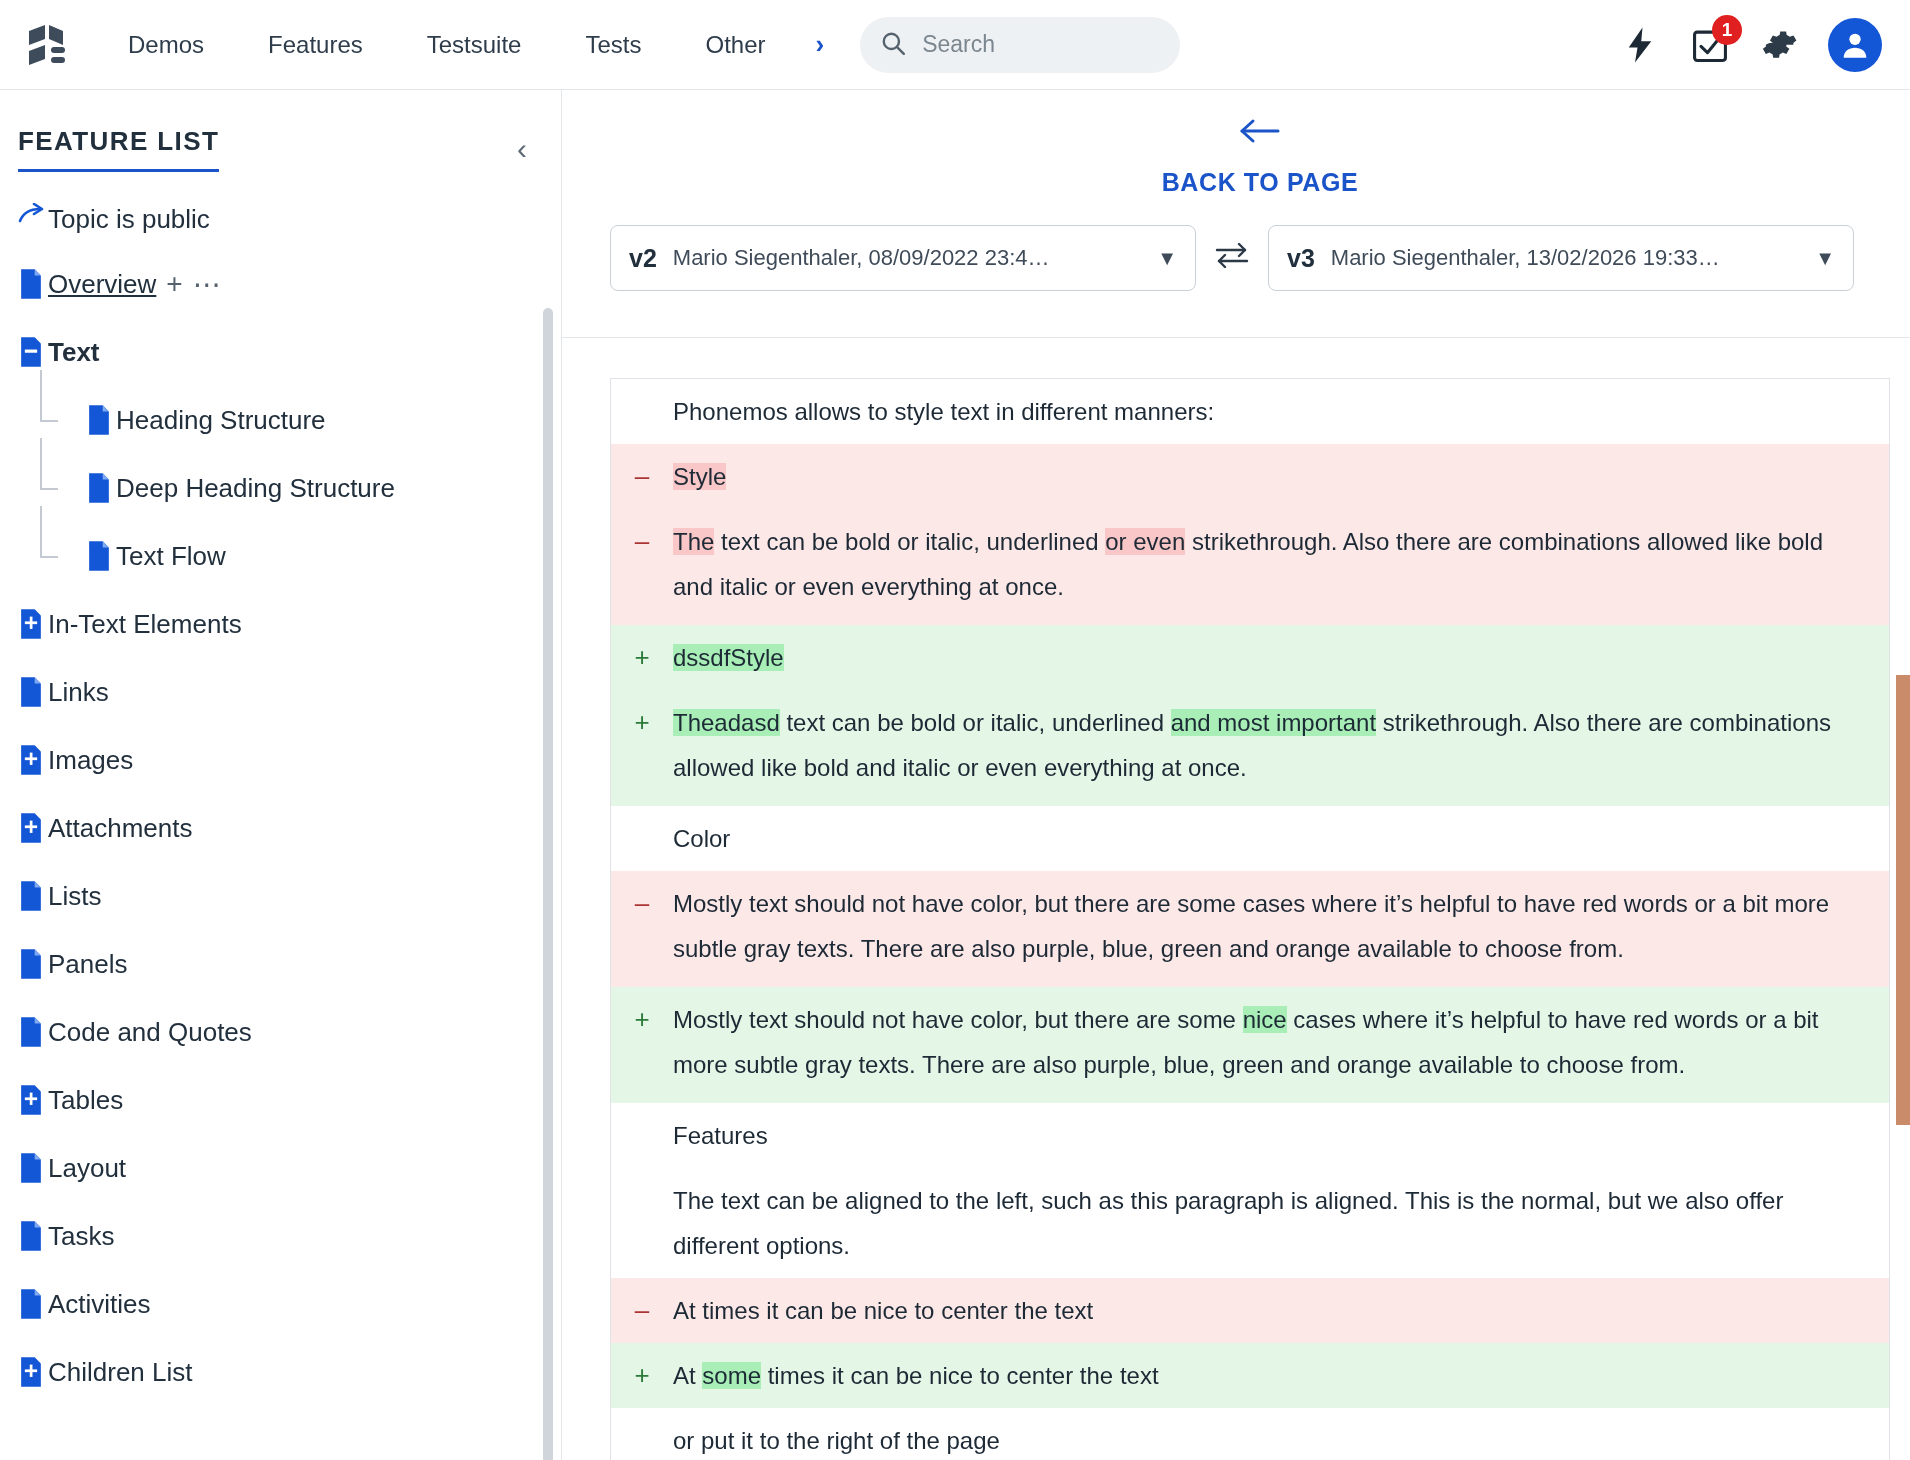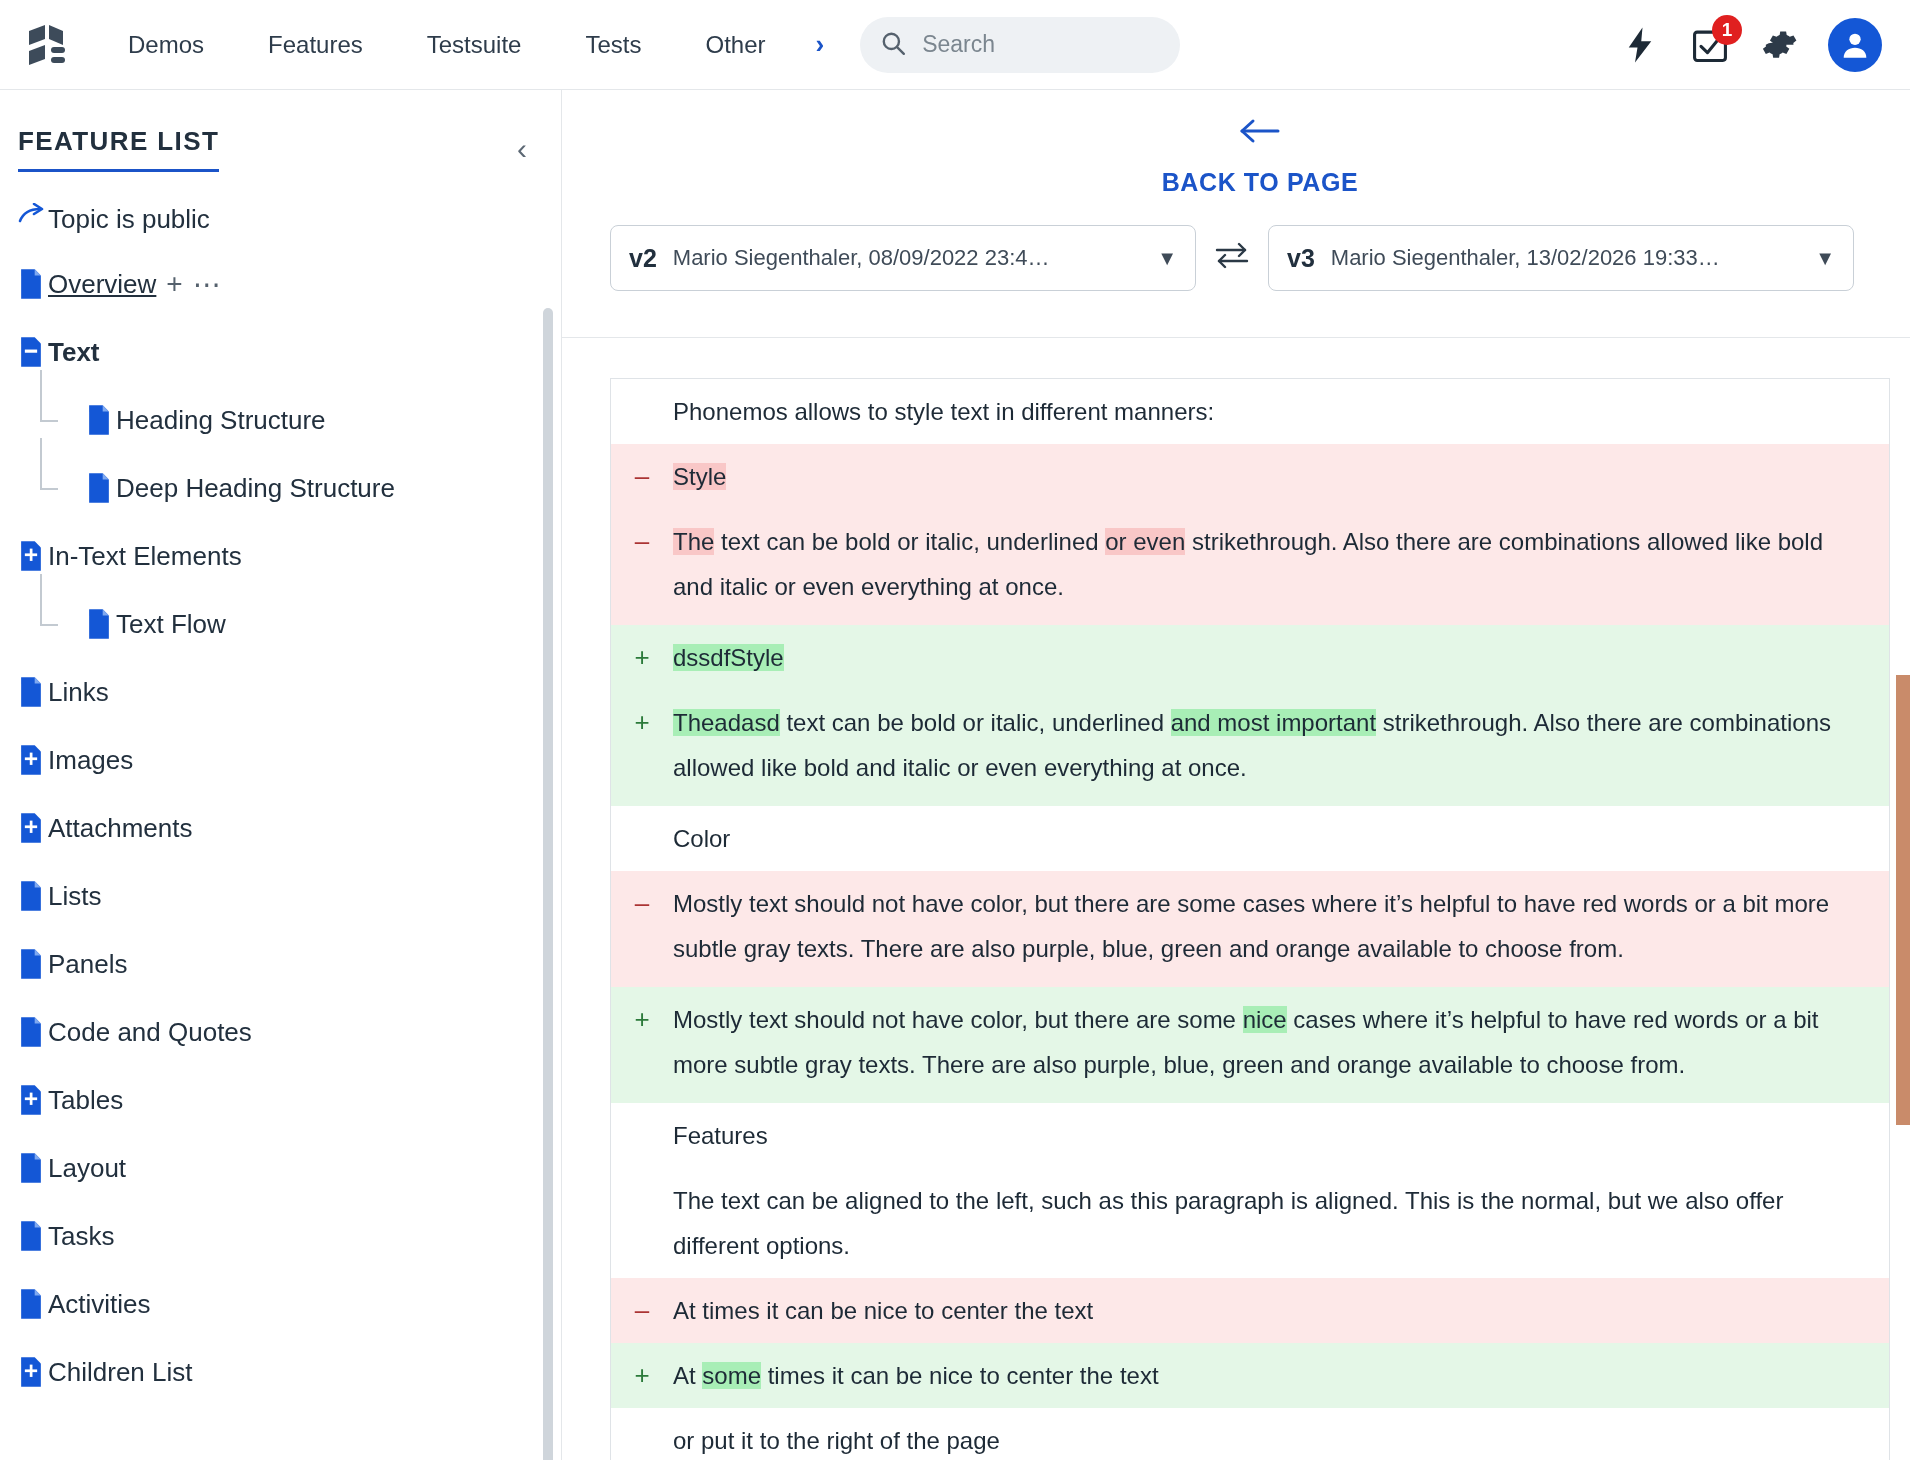--- a/index.html
+++ b/index.html
@@ -356,40 +356,40 @@
         <span class="tree-dash"></span>
         <span class="doc-icon">
           <svg width="26" height="32" viewBox="0 0 20 26">
               <path d="M2 1h11l5 5v19H2z" fill="#1457d6"></path>
               <path d="M13 1v5h5z" fill="#7fa9f0"></path>
             </svg>
         </span>
         <span class="lbl">Deep Heading Structure</span>
       </div>
 
+      <div class="sb-row child">
+        <span class="tree-dash"></span>
+        <span class="doc-icon">
+          <svg width="26" height="32" viewBox="0 0 20 26">
+              <path d="M2 1h11l5 5v19H2z" fill="#1457d6"></path>
+              <path d="M13 1v5h5z" fill="#7fa9f0"></path>
+            </svg>
+        </span>
+        <span class="lbl">Text Flow</span>
+      </div>
+
       <div class="sb-row">
         <span class="doc-icon">
           <svg width="26" height="32" viewBox="0 0 20 26">
               <path d="M2 1h11l5 5v19H2z" fill="#1457d6"></path>
               <rect x="9" y="7" width="2.2" height="10" fill="#fff"></rect>
               <rect x="5" y="10.9" width="10" height="2.2" fill="#fff"></rect>
             </svg>
         </span>
         <span class="lbl">In-Text Elements</span>
-      </div>
-
-      <div class="sb-row child">
-        <span class="tree-dash"></span>
-        <span class="doc-icon">
-          <svg width="26" height="32" viewBox="0 0 20 26">
-              <path d="M2 1h11l5 5v19H2z" fill="#1457d6"></path>
-              <path d="M13 1v5h5z" fill="#7fa9f0"></path>
-            </svg>
-        </span>
-        <span class="lbl">Text Flow</span>
       </div>
 
       <div class="sb-row">
         <span class="doc-icon">
           <svg width="26" height="32" viewBox="0 0 20 26">
               <path d="M2 1h11l5 5v19H2z" fill="#1457d6"></path>
               <path d="M13 1v5h5z" fill="#7fa9f0"></path>
             </svg>
         </span>
         <span class="lbl">Links</span>

